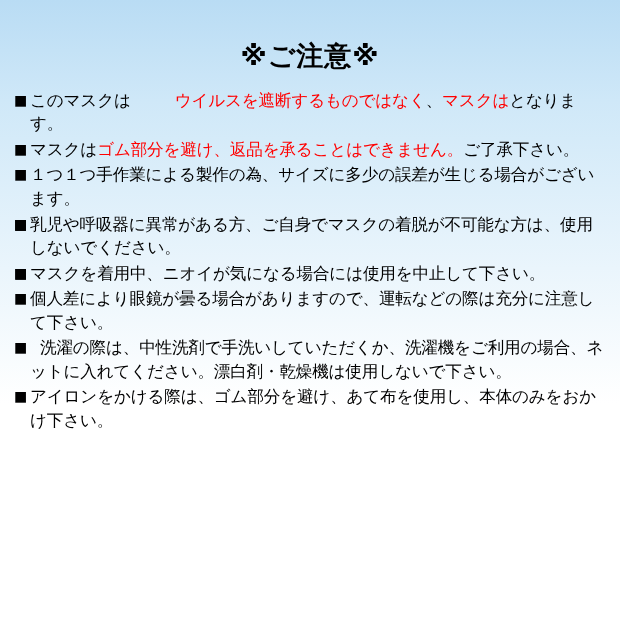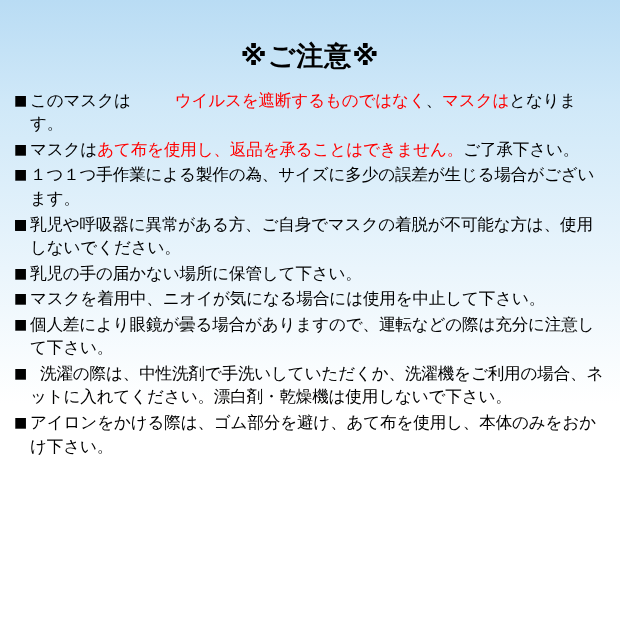--- a/index.html
+++ b/index.html
@@ -55,24 +55,24 @@
     color: #ff0000;
   }
 </style>
 </head>
 <body>
 
 <div class="notice-card">
   <div class="notice-title">※ご注意※</div>
   <ul class="notice-list">
       <li class="notice-item"><span class="bullet">■</span><span style="color: rgb(0, 0, 0); text-align: center;">このマスクは</span><span class="hl" style="color: rgb(255, 0, 0); margin-left: 44px;">ウイルスを遮断するものではなく</span><span style="color: rgb(0, 0, 0);">、</span><span class="hl" style="color: rgb(255, 0, 0);">マスクは</span><span style="color: rgb(0, 0, 0); margin-top: 25px;">となります。</span></li>
-      <li class="notice-item"><span class="bullet">■</span><span style="color: rgb(0, 0, 0);">マスクは</span><span class="hl" style="color: rgb(255, 0, 0);">あて布を使用し、返品を承ることはできません。</span><span style="color: rgb(0, 0, 0);">ご了承下さい。</span></li>
+      <li class="notice-item"><span class="bullet">■</span><span style="color: rgb(0, 0, 0);">マスクは</span><span class="hl" style="color: rgb(255, 0, 0);">ゴム部分を避け、返品を承ることはできません。</span><span style="color: rgb(0, 0, 0);">ご了承下さい。</span></li>
       <li class="notice-item"><span class="bullet">■</span><span style="color: rgb(0, 0, 0);">１つ１つ手作業による製作の為、サイズに多少の誤差が生じる場合がございます。</span></li>
       <li class="notice-item"><span class="bullet">■</span></li>
       <li class="notice-item"><span class="bullet">■</span></li>
       <li class="notice-item"><span class="bullet">■</span><span style="color: rgb(0, 0, 0);">乳児や呼吸器に異常がある方、ご自身でマスクの着脱が不可能な方は、使用しないでください。</span></li>
-      <li class="notice-item"><span class="bullet">■</span><span style="color: rgb(0, 0, 0);">乳児の手の届かない場所に保管して下さい。</span></li>
+      <li class="notice-item"><span class="bullet">■</span></li>
       <li class="notice-item"><span class="bullet">■</span><span style="color: rgb(0, 0, 0);">マスクを着用中、ニオイが気になる場合には使用を中止して下さい。</span></li>
       <li class="notice-item"><span class="bullet">■</span><span style="color: rgb(0, 0, 0);">個人差により眼鏡が曇る場合がありますので、運転などの際は充分に注意して下さい。</span></li>
       <li class="notice-item"><span class="bullet">■</span><span style="color: rgb(0, 0, 0); margin-left: 10px;">洗濯の際は、中性洗剤で手洗いしていただくか、洗濯機をご利用の場合、ネットに入れてください。漂白剤・乾燥機は使用しないで下さい。</span></li>
       <li class="notice-item"><span class="bullet">■</span><span style="color: rgb(0, 0, 0);">アイロンをかける際は、ゴム部分を避け、あて布を使用し、本体のみをおかけ下さい。</span></li>
     </ul>
 </div>
 
 </body></html>

